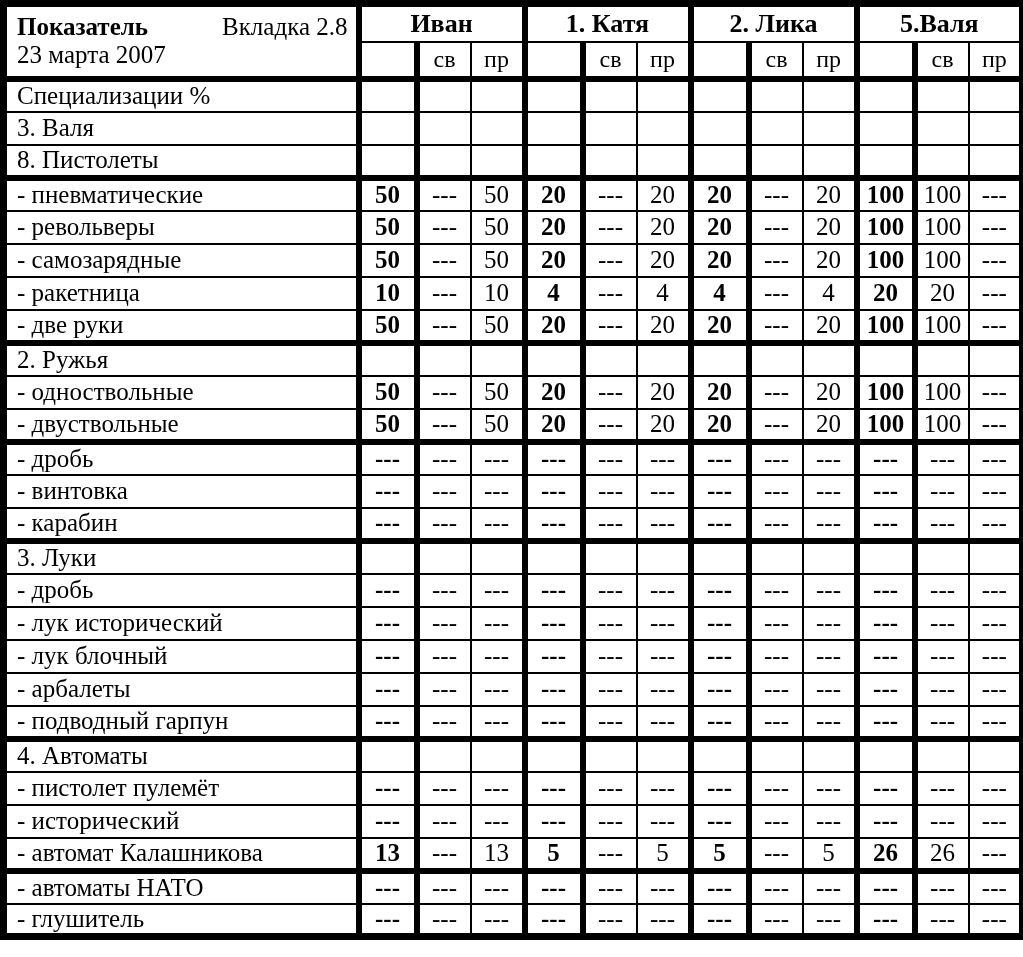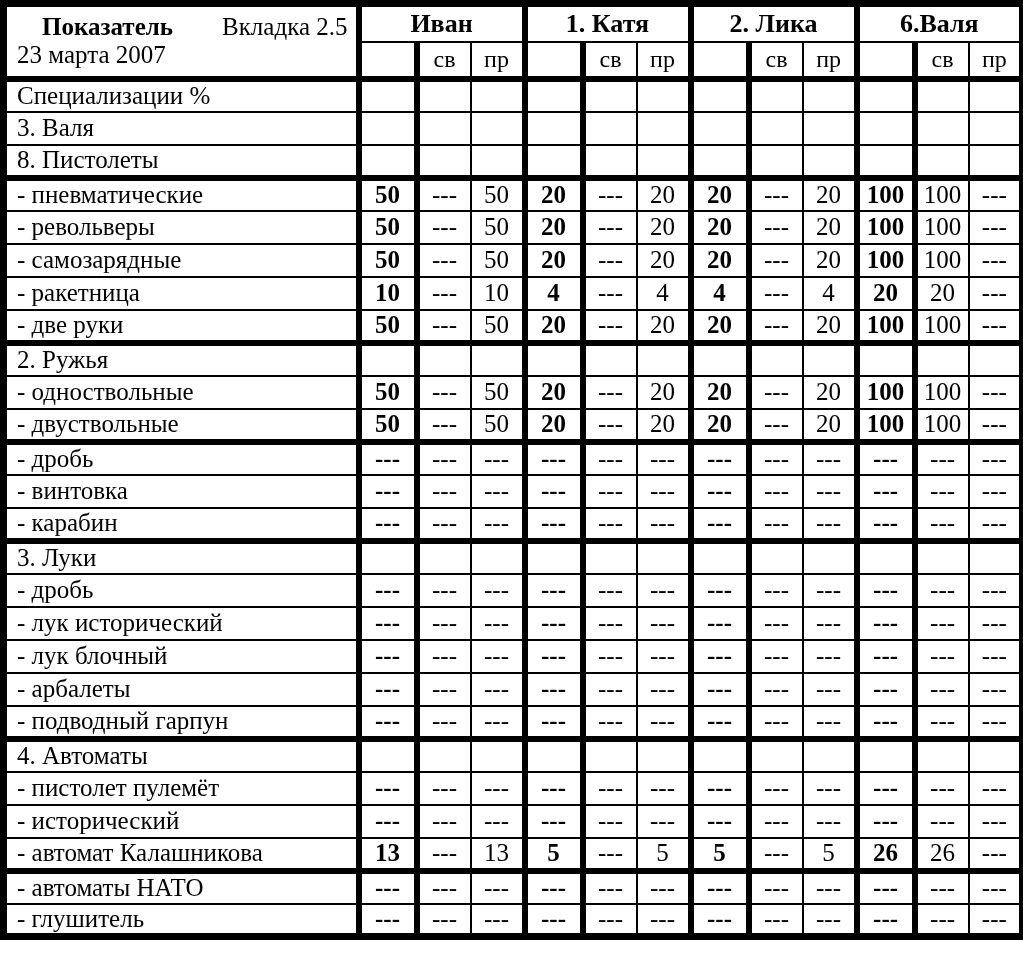--- a/index.html
+++ b/index.html
@@ -34,21 +34,21 @@
   .thickb td, .thickb th { border-bottom-width: 6px; }
   .ghead {
     border-left-width: 6px; border-right-width: 6px;
     text-align: center; font-weight: bold; font-size: 26px;
   }
   .corner {
     border-right-width: 6px; border-bottom-width: 6px;
     text-align: left; vertical-align: middle; padding: 0 8px 0 10px;
     font-size: 25px;
   }
-  .corner .line1 { display: flex; justify-content: space-between; align-items: baseline; margin-left: 25px; }
+  .corner .line1 { display: flex; justify-content: space-between; align-items: baseline; }
   .corner .t-title { font-weight: bold; }
   .subc { font-size: 24px; text-align: center; }
 </style>
 </head>
 <body>
 
 <table>
   <colgroup>
     <col style="width:355px">
     <col style="width:58px">
@@ -62,28 +62,28 @@
       <col style="width:54px">
     <col style="width:58px">
       <col style="width:54px">
       <col style="width:54px">
   </colgroup>
   <thead>
     <tr class="hrow1">
       <th class="corner" rowspan="2">
         <div class="line1">
           <span class="t-title">Показатель</span>
-          <span>Вкладка 2.5</span>
+          <span>Вкладка 2.8</span>
         </div>
         <div class="line2">23 марта 2007</div>
       </th>
       <th class="ghead" colspan="3">Иван</th>
       <th class="ghead" colspan="3">1. Катя</th>
       <th class="ghead" colspan="3">2. Лика</th>
-      <th class="ghead" colspan="3">6.Валя</th>
+      <th class="ghead" colspan="3">5.Валя</th>
     </tr>
     <tr class="hrow2 thickb" id="subhead-row">
         <th class="subc g1n"></th>
         <th class="subc ">св</th>
         <th class="subc g3">пр</th>
         <th class="subc g1n"></th>
         <th class="subc ">св</th>
         <th class="subc g3">пр</th>
         <th class="subc g1n"></th>
         <th class="subc ">св</th>

